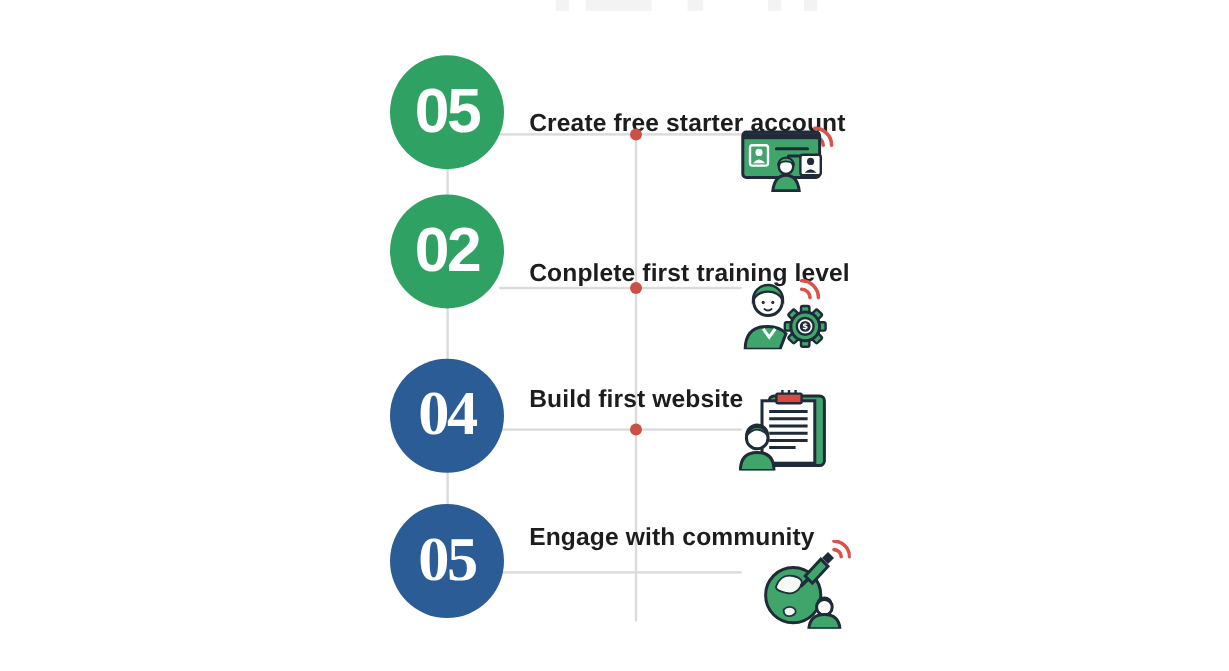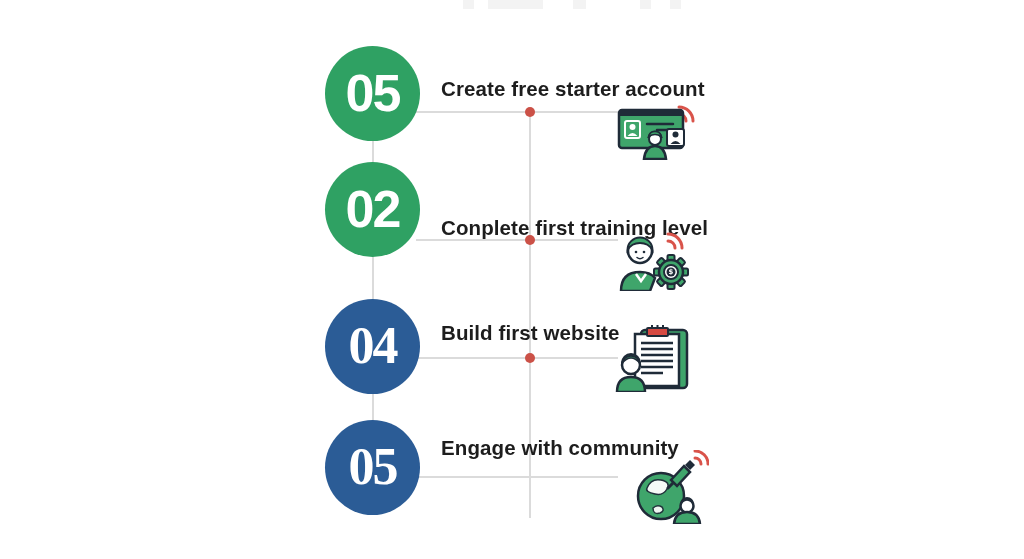--- a/index.html
+++ b/index.html
@@ -48,21 +48,21 @@
 
   <div class="circle-spine"></div>
   <div class="center-guide"></div>
 
   <div>
     <div class="step-line" style="top:111px;"></div>
     <div class="milestone-dot" style="top:107px;"></div>
     <div class="step-circle c-green" style="top:46px;">
       <span class="step-number">05</span>
     </div>
-    <div class="step-label" style="top:77px;">Create free starter account</div>
+    <div class="step-label" style="top:91px;">Create free starter account</div>
     <div class="step-icon" style="left:617px;top:102px;">
       <svg width="84" height="58" viewBox="0 0 84 58">
         <path d="M62 12 a7 7 0 0 1 7 7" fill="none" stroke="#D9534A" stroke-width="3" stroke-linecap="round"></path>
         <path d="M62 5 a14 14 0 0 1 14 14" fill="none" stroke="#D9534A" stroke-width="3" stroke-linecap="round"></path>
         <rect x="2" y="8" width="64" height="38" rx="3" fill="#3FA56B" stroke="#1F2B38" stroke-width="2.5"></rect>
         <rect x="3" y="9" width="62" height="5" fill="#1F2B38"></rect>
         <rect x="8" y="19" width="15" height="17" rx="2" fill="none" stroke="#ffffff" stroke-width="2"></rect>
         <circle cx="15.5" cy="25" r="3" fill="#ffffff"></circle>
         <path d="M10.5 34 q5 -6 10 0 z" fill="#ffffff"></path>
         <path d="M30 22 h26 M40 28 h16" stroke="#1F2B38" stroke-width="2.5" stroke-linecap="round"></path>

